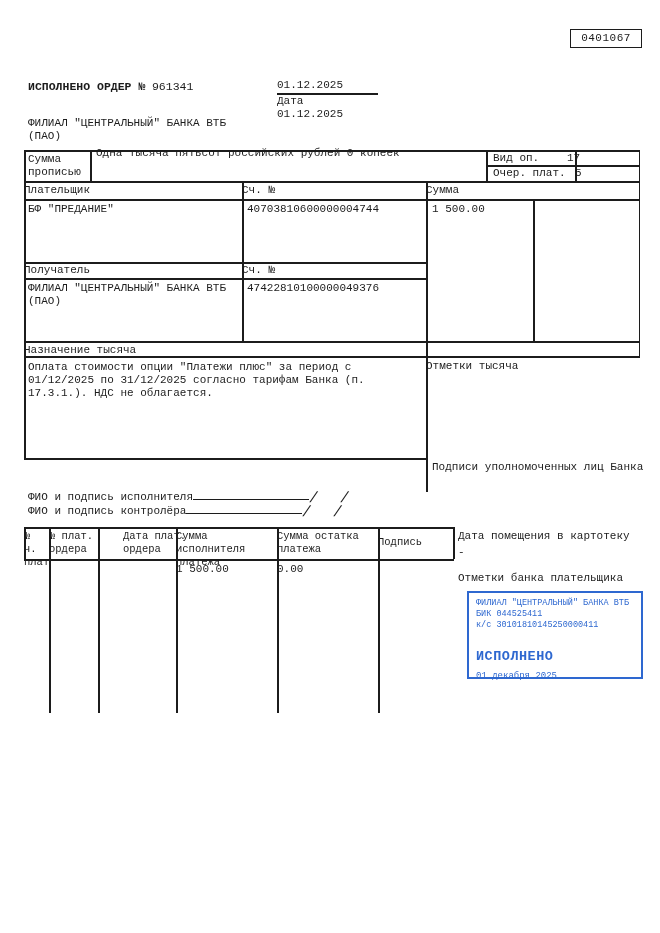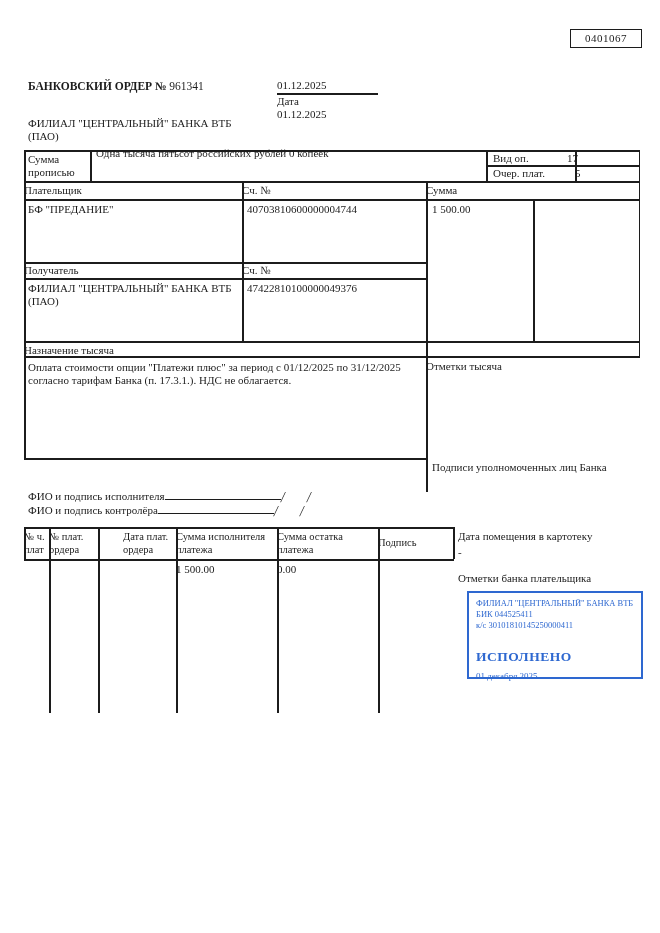--- a/index.html
+++ b/index.html
@@ -1,17 +1,17 @@
 <!DOCTYPE html>
 <html><head>
 <meta charset="utf-8">
 <style>
   html,body{margin:0;padding:0;background:#ffffff;}
   .page{position:relative;width:660px;height:933px;background:#ffffff;
-        font-family:Liberation Serif, serif;color:#1c1c1c;
+        font-family:Liberation Mono, monospace;color:#1c1c1c;
         font-size:11px;line-height:13px;overflow:hidden;border-radius:19px;}
   .abs{position:absolute;}
   .hline{position:absolute;background:#1c1c1c;height:2px;}
   .hline.thin{height:1.5px;}
   .vline{position:absolute;background:#1c1c1c;width:1.5px;}
   .center{text-align:left;}
   .bold{font-weight:bold;}
   .code-box{position:absolute;left:570px;top:29px;width:70px;height:17px;
             border:1.5px solid #1c1c1c;text-align:center;line-height:17px;
             letter-spacing:0.5px;}
@@ -30,21 +30,21 @@
 </head>
 <body>
 
 <div class="page">
 
   <div class="code-box">
     <span>0401067</span>
   </div>
 
   <div class="abs" style="left:28px;top:80px;white-space:nowrap;">
-    <span class="bold" style="font-size:11.5px;">БАНКОВСКИЙ ОРДЕР №</span>
+    <span class="bold" style="font-size:11.5px;">ИСПОЛНЕНО ОРДЕР №</span>
     <span style="font-size:11.5px;">961341</span>
   </div>
 
   <div class="abs center" style="left:277px;top:79px;width:101px;">
     <div style="border-bottom:2px solid #1c1c1c;padding-bottom:1px;">01.12.2025</div>
     <div>Дата</div>
     <div>01.12.2025</div>
   </div>
 
   <div class="abs" style="left:28px;top:117px;">

